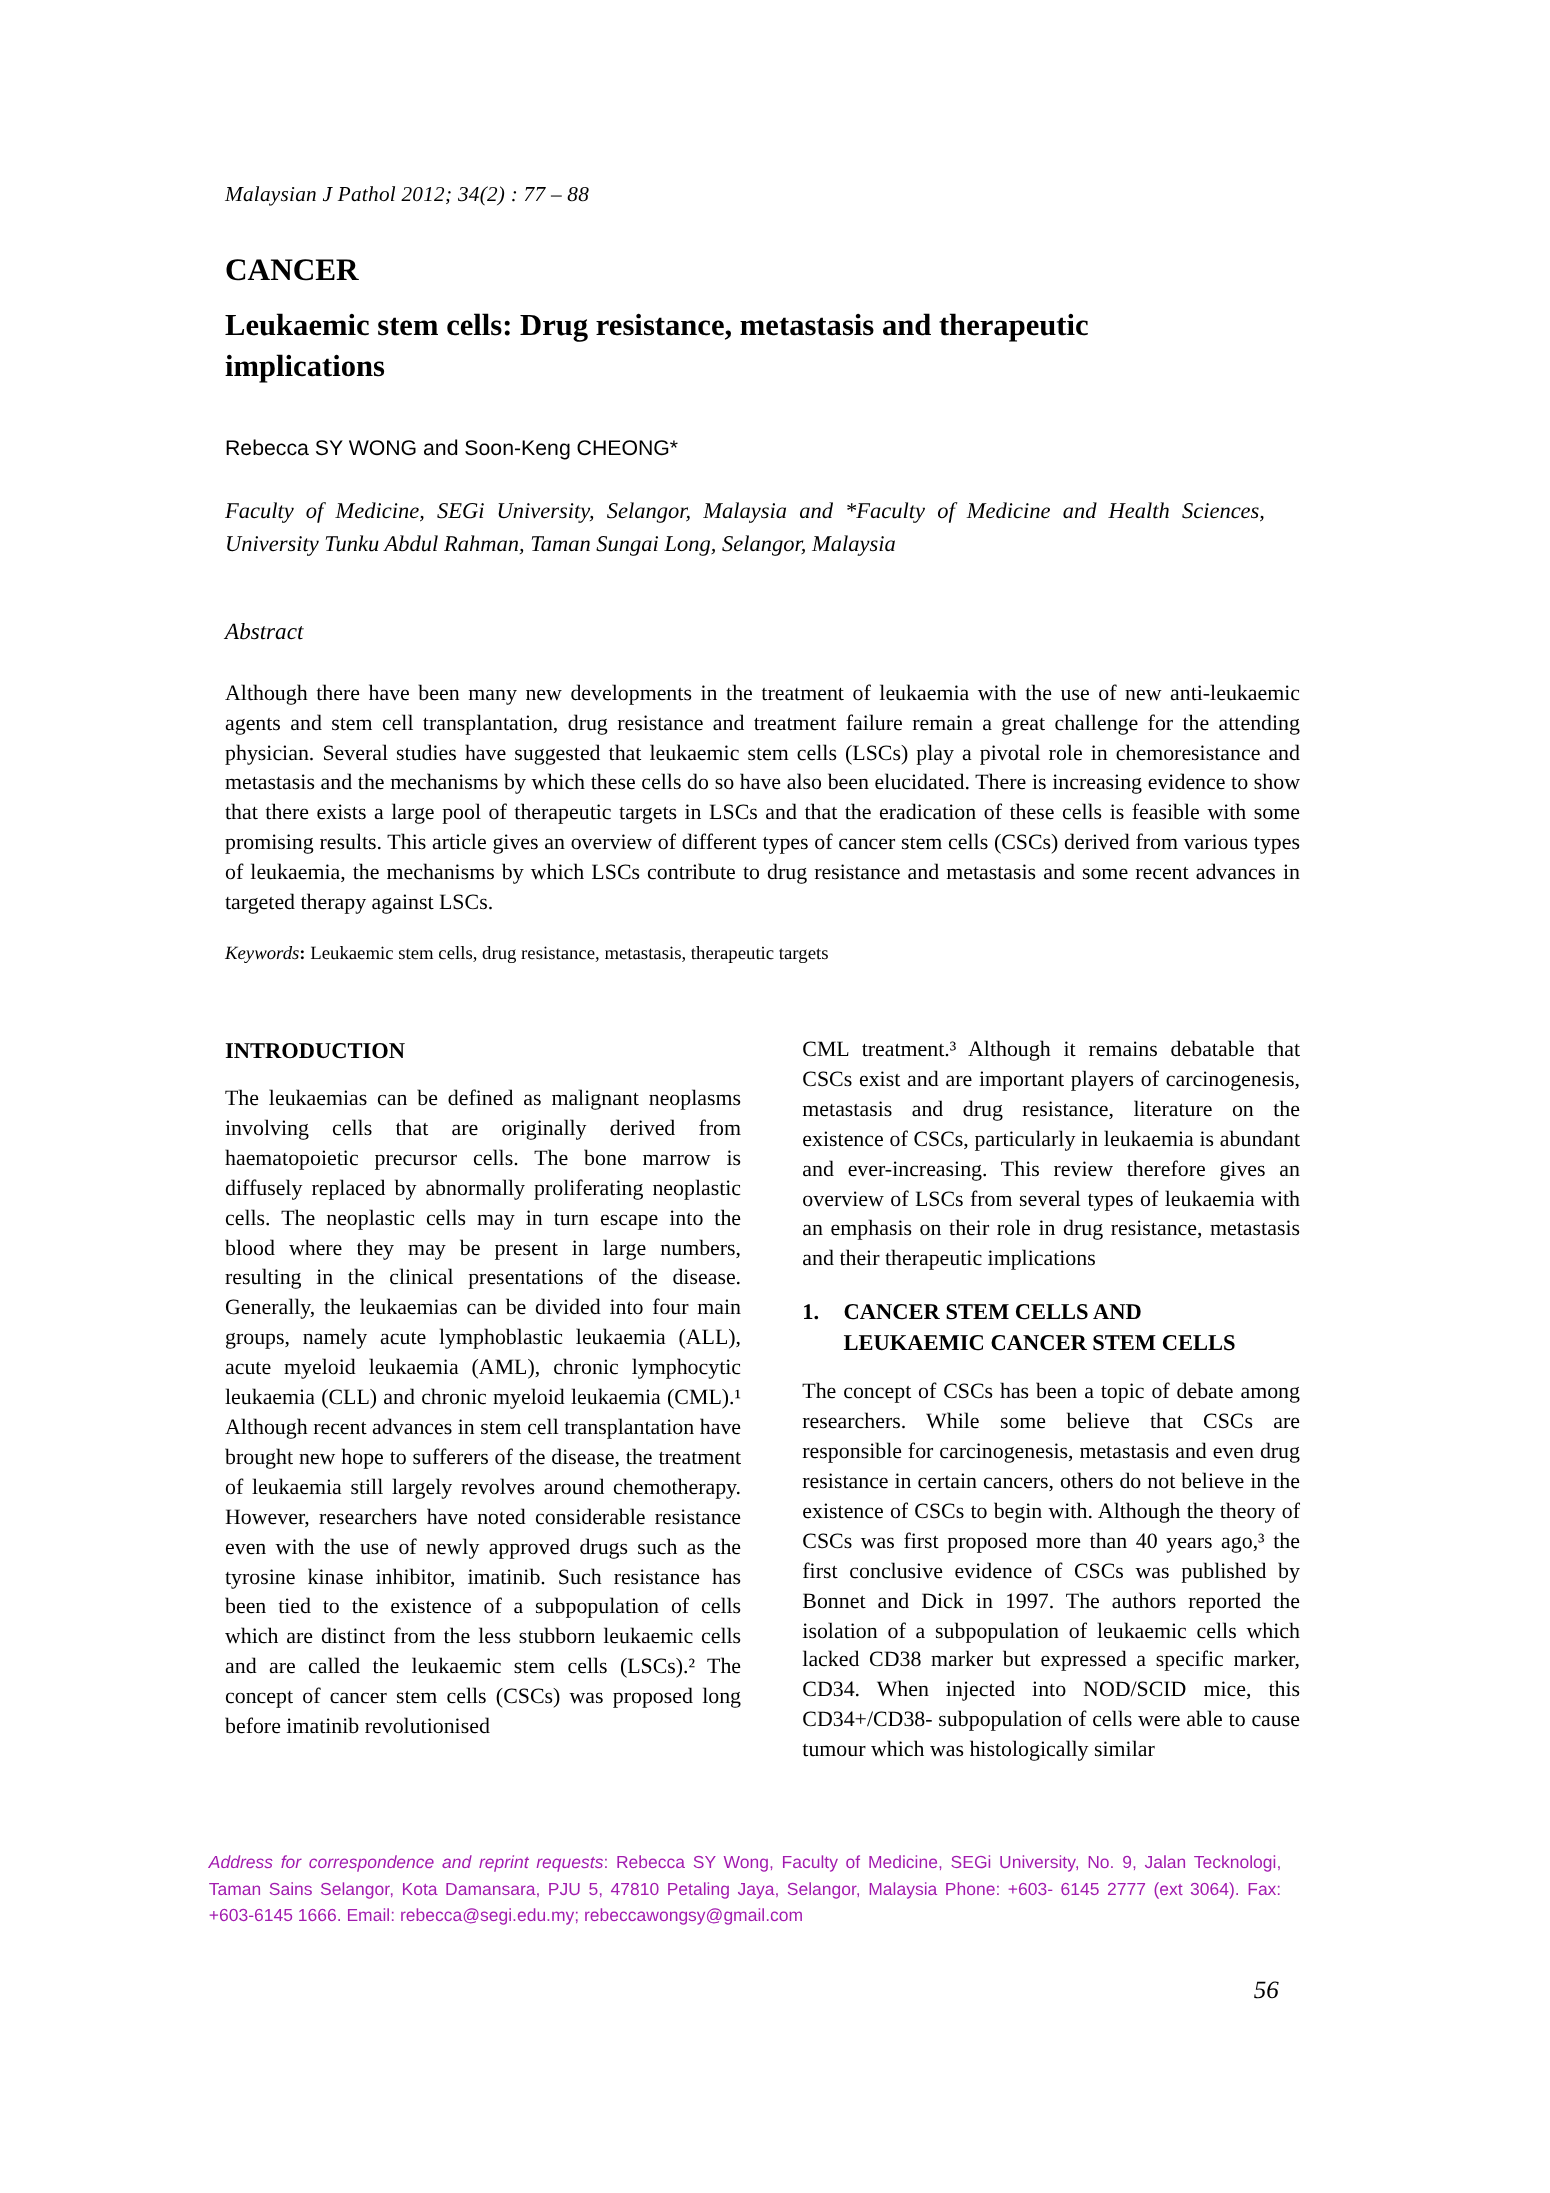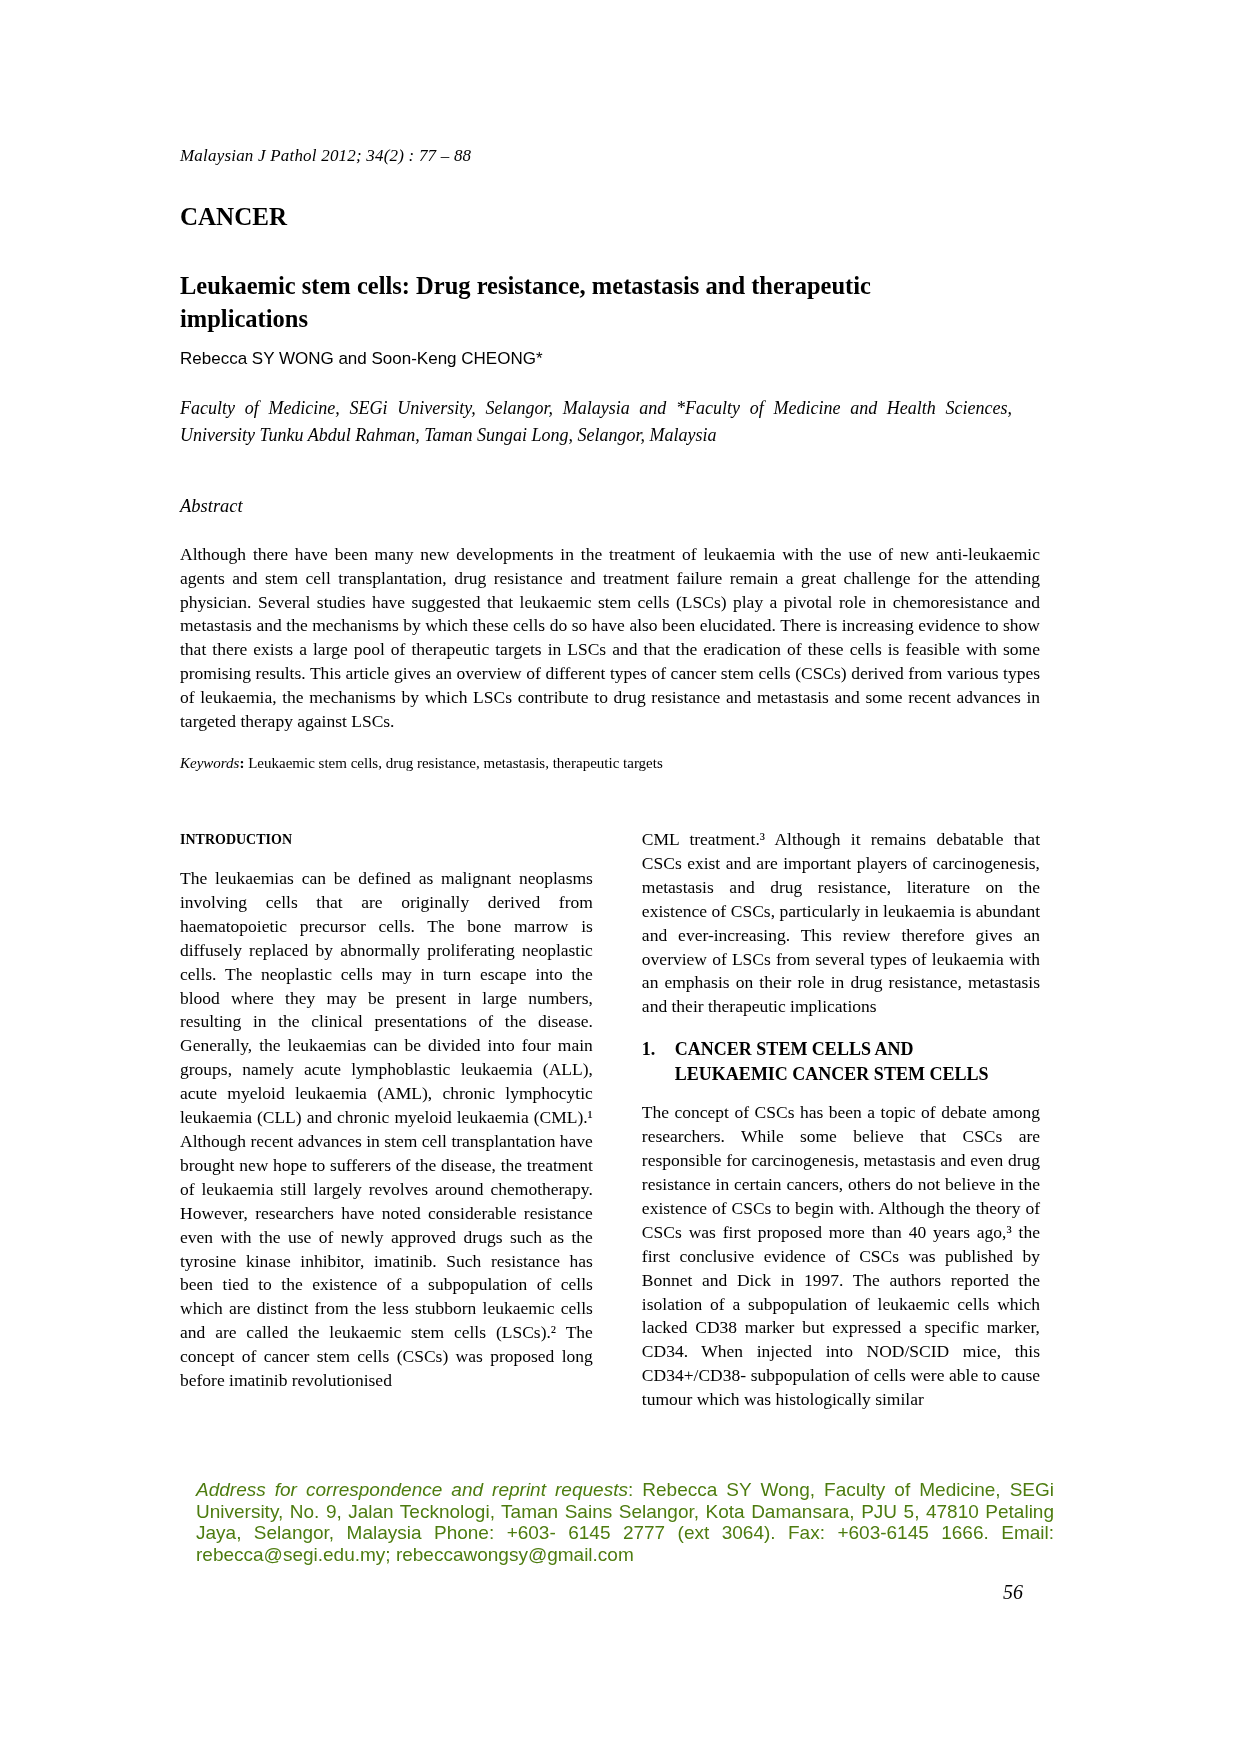--- a/index.html
+++ b/index.html
@@ -19,21 +19,21 @@
     font-style: italic;
     font-size: 17px;
     letter-spacing: 0.2px;
   }
   .review-label {
     left: 180px; top: 203px;
     font-weight: bold;
     font-size: 25px;
   }
   .paper-title {
-    left: 180px; top: 269px; width: 820px;
+    left: 180px; top: 244px; width: 820px;
     font-weight: bold;
     font-size: 24.5px;
     line-height: 33px;
   }
   .authors-line {
     left: 180px; top: 349px; width: 860px;
     font-family: "Liberation Sans", "DejaVu Sans", sans-serif;
     font-size: 17px;
   }
   .affiliation {
@@ -63,47 +63,47 @@
 
   .columns {
     left: 180px; top: 828px; width: 860px;
     display: flex;
     gap: 33px;
   }
   .col-left  { width: 421px; }
   .col-right { width: 406px; margin-left: 16px; }
   .col-heading {
     font-weight: bold;
-    font-size: 14px;
+    font-size: 18px;
     line-height: 24px;
     margin: 0 0 15px 0;
   }
   .body-par {
     margin: 0;
     font-size: 17.5px;
     line-height: 23.9px;
     text-align: justify;
   }
   .section-heading {
     display: flex;
     font-weight: bold;
     font-size: 18px;
     line-height: 25px;
     margin: 18px 0 14px 0;
   }
   .section-number { width: 33px; flex: none; }
   .section-text { width: 340px; }
 
   .footer-note {
-    left: 196px; top: 1479px; width: 858px;
+    left: 167px; top: 1479px; width: 858px;
     font-family: "Liberation Sans", "DejaVu Sans", sans-serif;
-    font-size: 19px;
+    font-size: 14px;
     line-height: 21.6px;
     text-align: justify;
-    color: #4d7c0f;
+    color: #a21caf;
   }
   .footer-label { font-style: italic; }
 
   .page-number {
     left: 1003px; top: 1581px;
     font-style: italic;
     font-size: 20px;
   }
 </style>
 </head>

